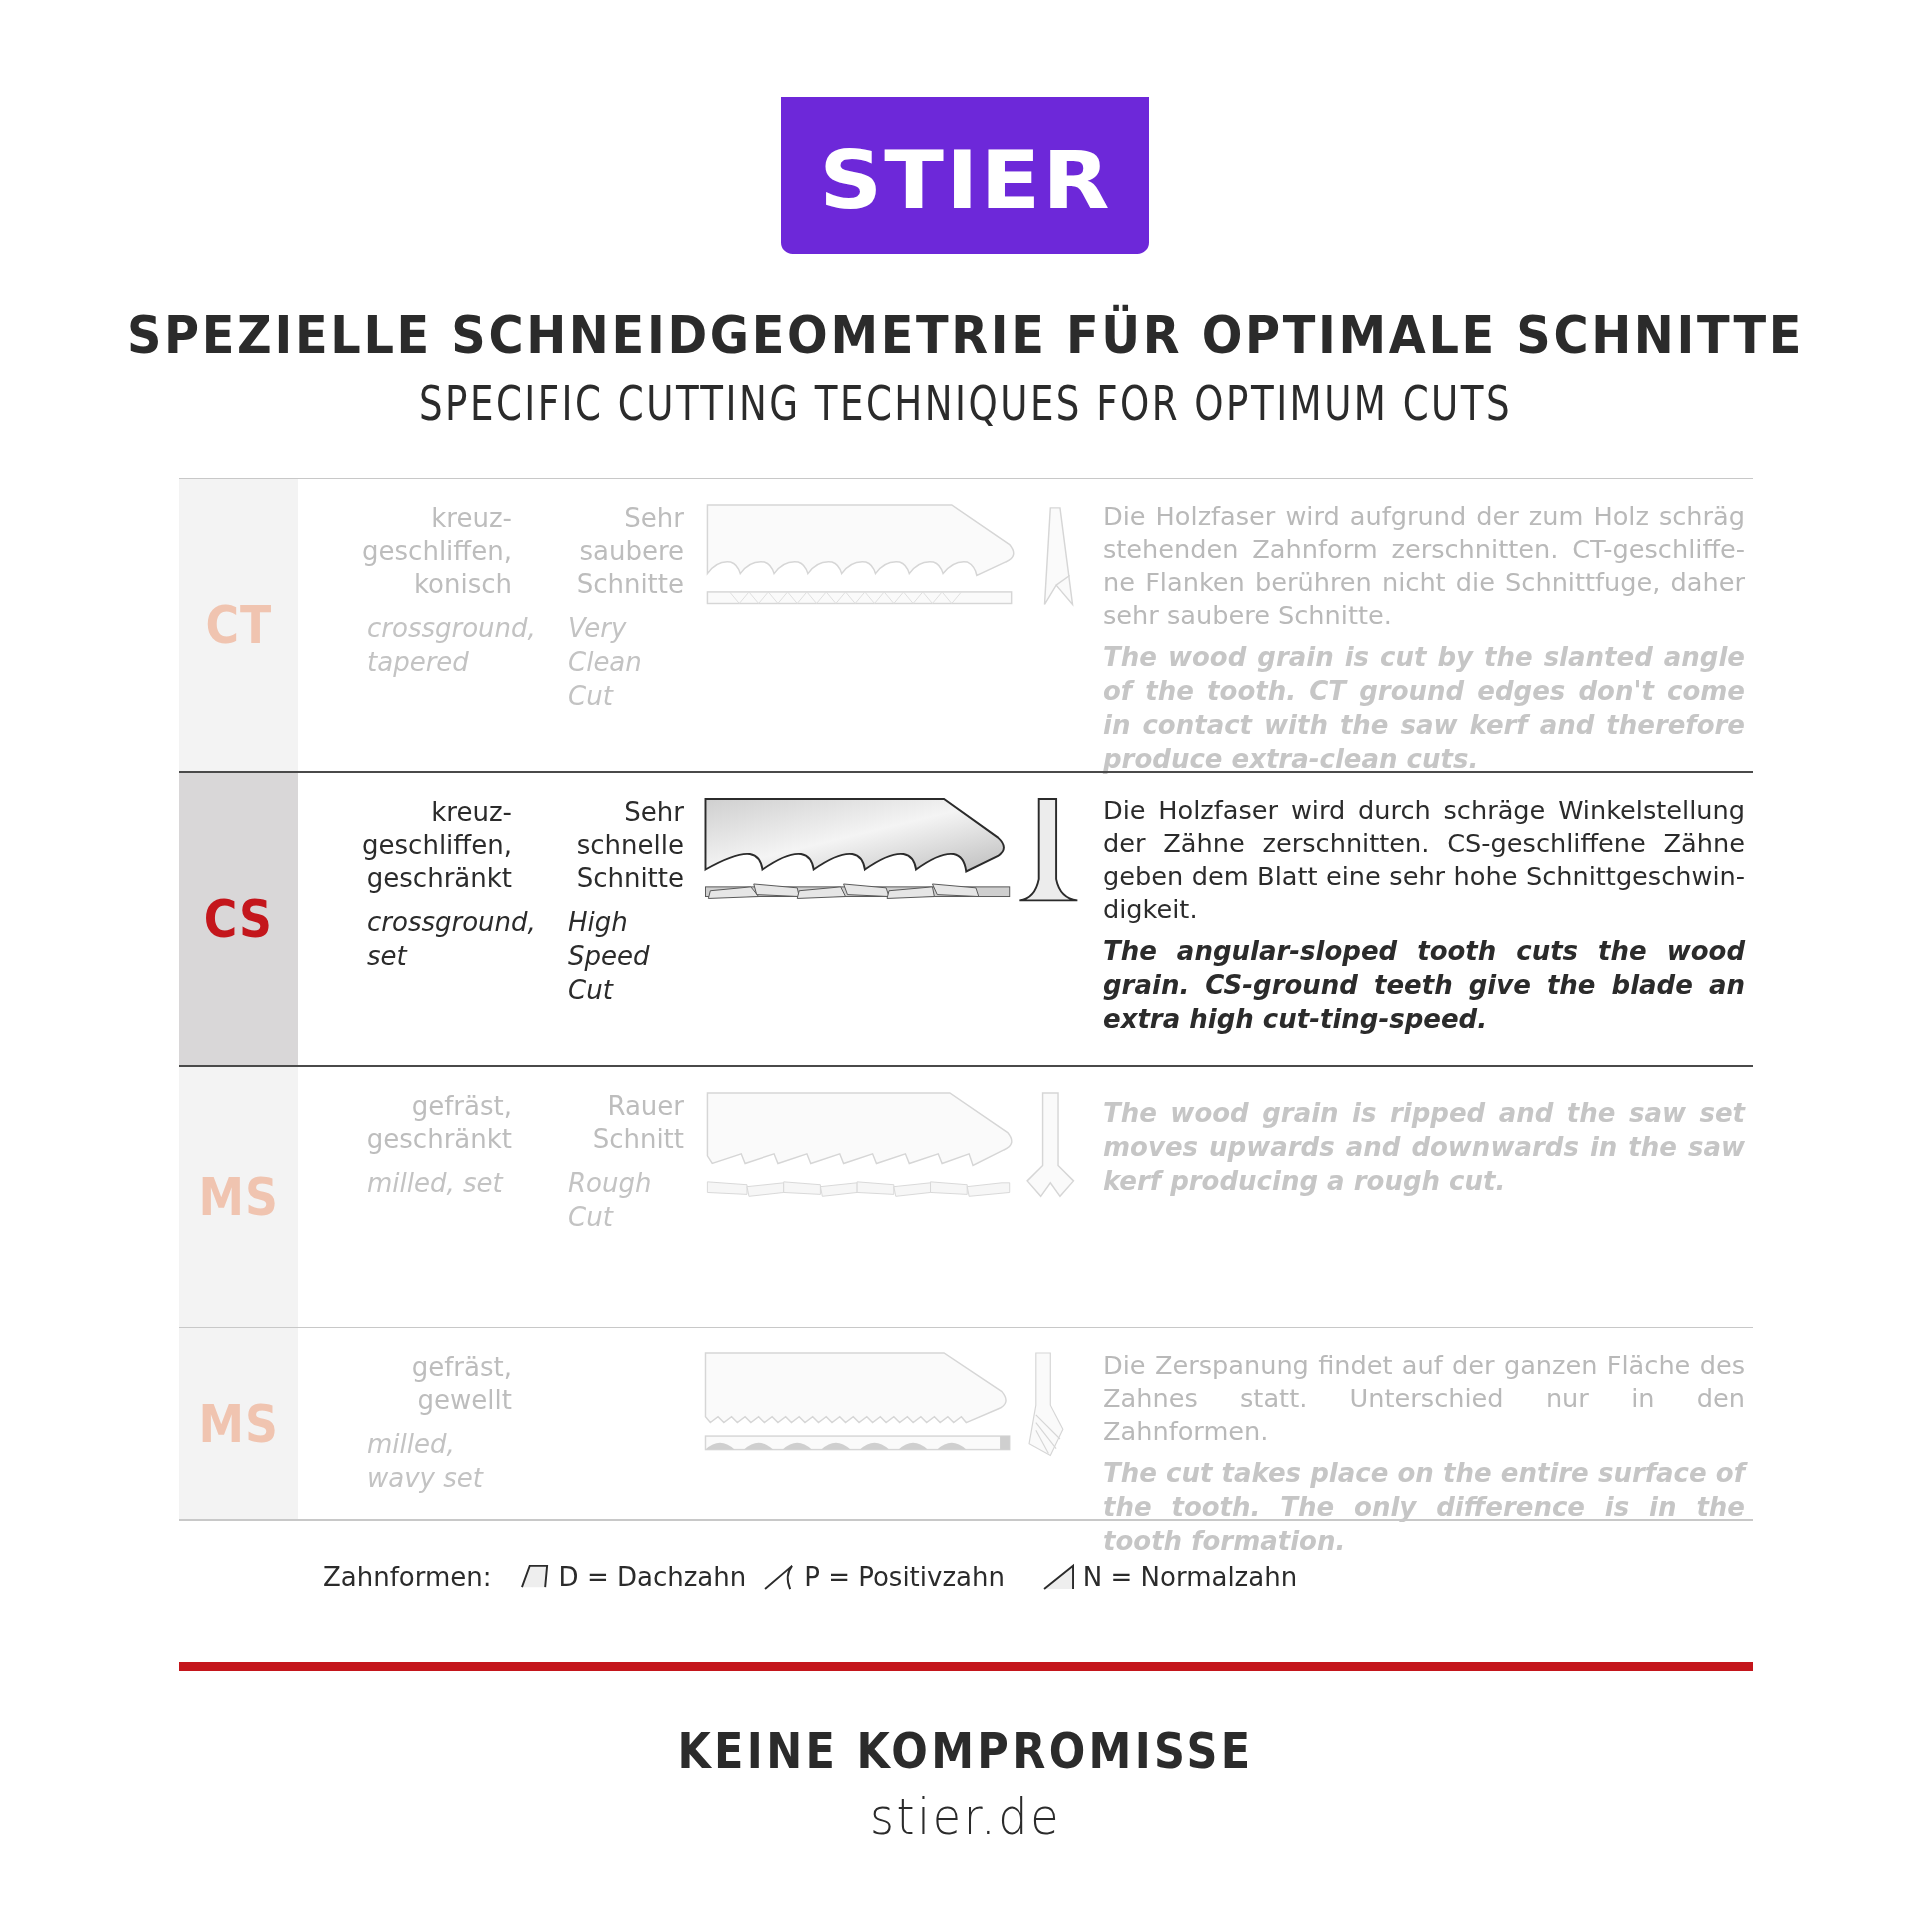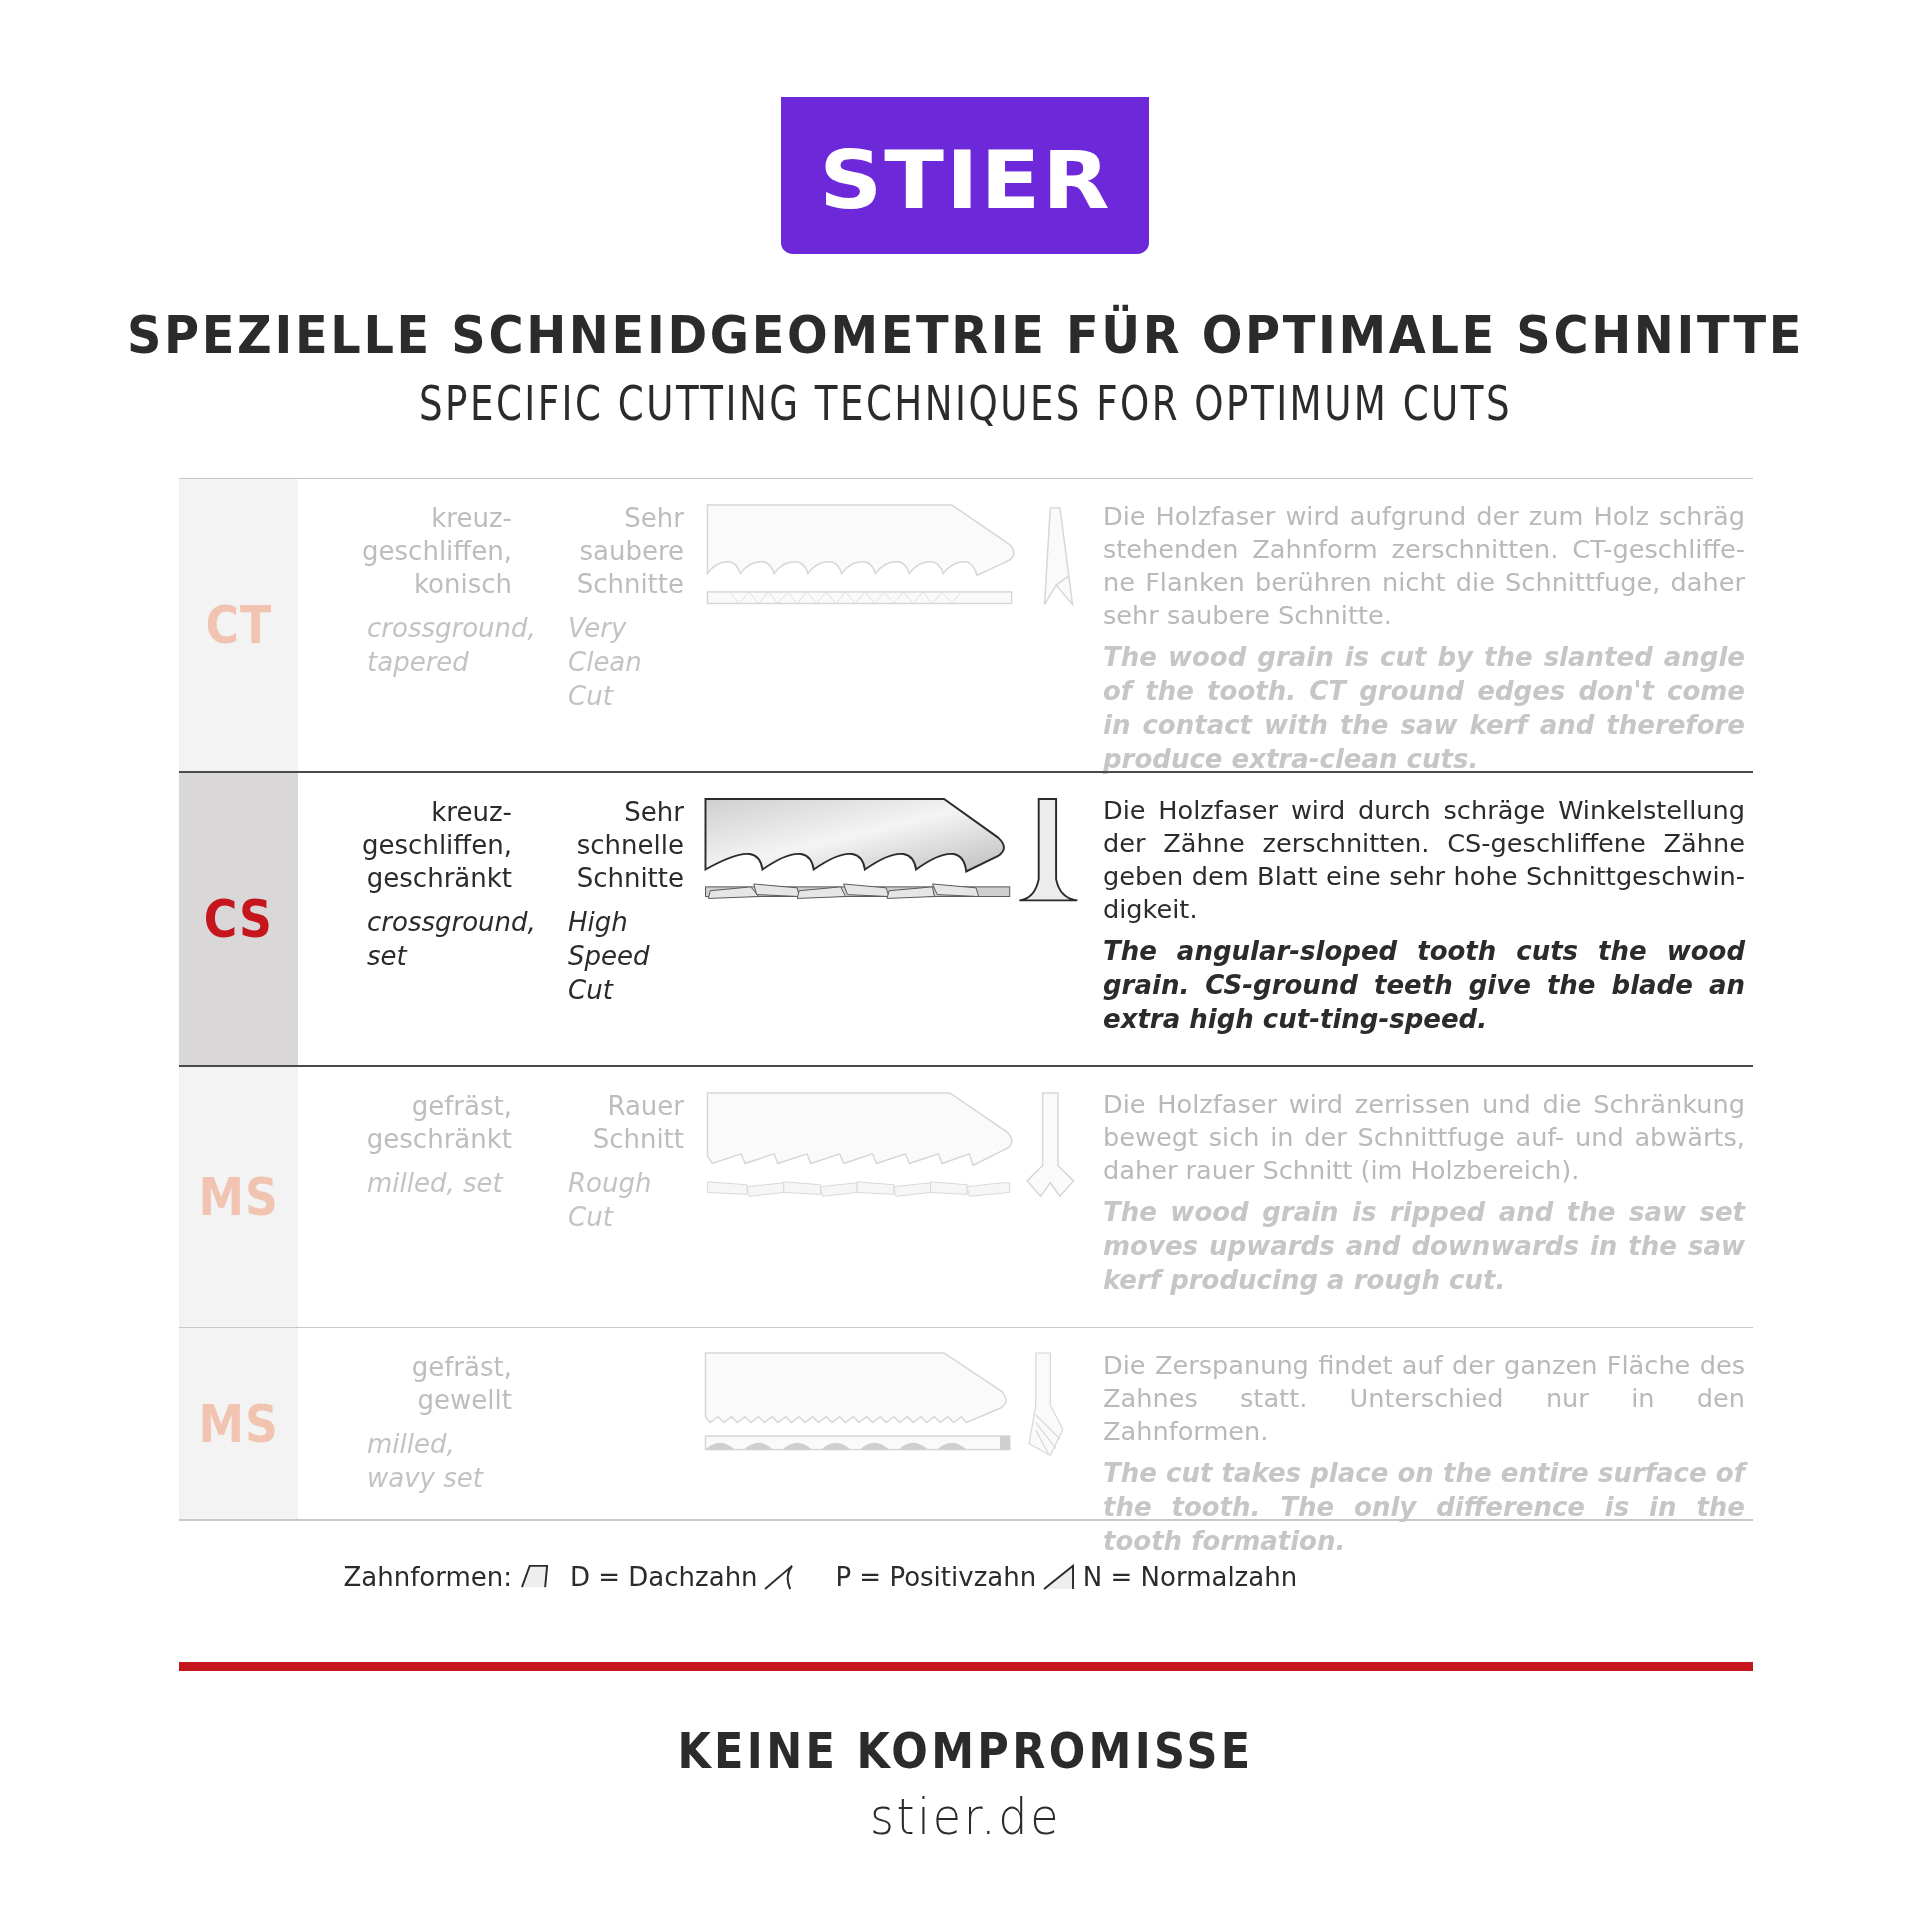--- a/index.html
+++ b/index.html
@@ -48,21 +48,21 @@
   .desc-en { font-family:"DejaVu Sans", sans-serif; font-size:26px; line-height:34px; color:#c6c6c6;
              font-style:italic; text-align:justify; margin-top:7.7px; font-weight:700; }
   .row.active .desc-de { color:#2b2b2b; }
   .row.active .desc-en { color:#2b2b2b; }
 
   #table-bottom { left:179px; top:1519px; width:1574px; height:1.9px; background:#c8c8c8; }
 
   
   #legend { left:323px; top:1559px; }
   .leg-line { display:flex; align-items:center; height:35px; }
-  .leg-lbl { font-family:"DejaVu Sans", sans-serif; font-size:26px; color:#2b2b2b;text-align:right; }
+  .leg-lbl { font-family:"DejaVu Sans", sans-serif; font-size:26px; color:#2b2b2b; }
   .leg-lbl.i { font-style:italic; font-weight:300; }
   .leg-icon { display:inline-block; width:35px; height:29px; margin:0 5.8px; }
 
   #red-line { left:179px; top:1662px; width:1574px; height:8.7px; background:#c4161c; }
 
   #footer-slogan { left:0; width:1931px; top:1722px; text-align:center; font-family:"DejaVu Sans", sans-serif;
                    font-weight:bold; font-size:50px; letter-spacing:3.9px; color:#2b2b2b;
                    transform:scaleX(0.86); transform-origin:center; }
   #footer-url { left:0; width:1931px; top:1788px; text-align:center; font-family:"DejaVu Sans", sans-serif;
                 font-size:50px; color:#2b2b2b; letter-spacing:2.9px; font-weight:300;
@@ -191,21 +191,20 @@
         <path d="M172 99 L210 102 L210 112 L172 110 Z"></path>
         <path d="M210 104 L248 100 L248 110 L212 114 Z"></path>
         <path d="M248 99 L286 102 L286 112 L248 110 Z"></path>
         <path d="M286 104 L322 100 L330 100 L330 110 L288 114 Z"></path>
       </g>
       <g fill="#fafafa" stroke="#d6d6d6" stroke-width="1.5">
         <path d="M364 7 L380 7 L380 82 L396 98 L382 114 L372 100 L362 114 L348 98 L364 82 Z"></path>
       </g>
     </svg>
     <div class="desc">
-      <div class="desc-de">Die Holzfaser wird zerrissen und die Schränkung bewegt sich in der Schnittfuge auf- und abwärts, daher rauer Schnitt (im Holzbereich).</div>
       <div class="desc-en">The wood grain is ripped and the saw set moves upwards and downwards in the saw kerf producing a rough cut.</div>
     </div>
   </div>
 
   <div class="row" style="height:193px;">
     <div class="badge-col">
       <span class="badge">MS</span>
     </div>
     <div class="c1">
       <div class="de" style="white-space:pre-line">gefräst,

